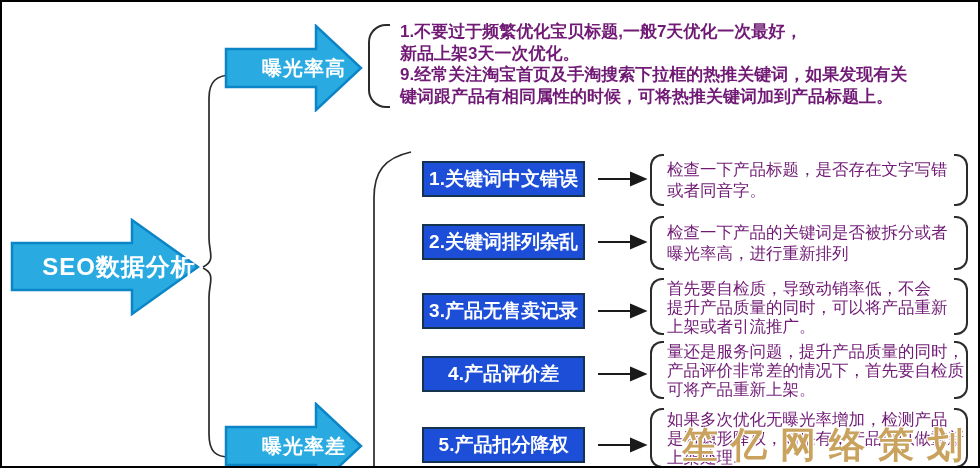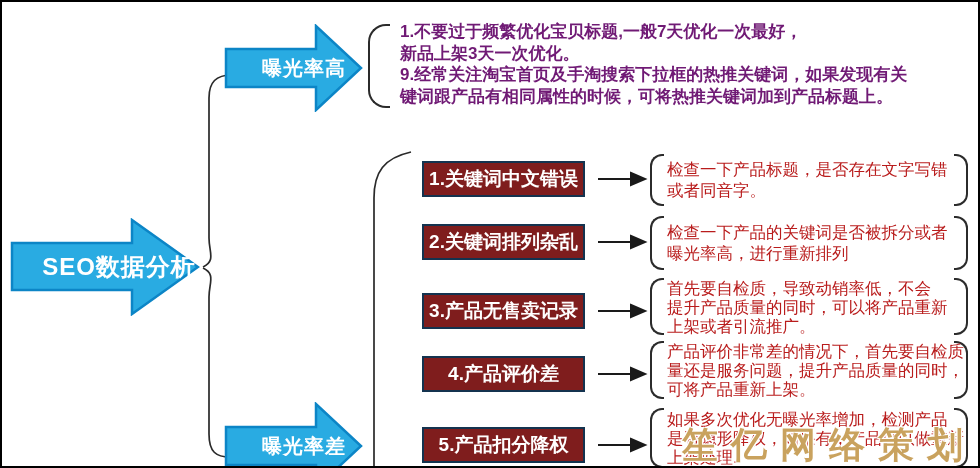--- a/index.html
+++ b/index.html
@@ -25,37 +25,37 @@
   .seo-arrow { left:8px; top:216px; width:190px; height:98px;text-align:right; }
   .seo-arrow .shape-label { width:170px; font-size:24px; letter-spacing:1px; }
   .branch-arrow { width:140px; height:88px; }
   .branch-arrow .shape-label { width:112px; font-size:20px; letter-spacing:1px; }
   .high-arrow { left:222px; top:22px; }
   .low-arrow  { left:222px; top:400px; }
 
   
   .issue-box {
     position:absolute; left:420px; width:163px; height:36px; z-index:2;
-    background:#7f1d1d; border:2px solid #14334F;
+    background:#1d4ed8; border:2px solid #14334F;
     display:flex; align-items:center; justify-content:center;
     color:#fff; font-weight:bold; font-size:19px; white-space:nowrap;
   }
 
   
   .note { position:absolute; z-index:2; }
   .brk {
     position:absolute; top:0; bottom:0; width:14px;
     border:2px solid #2b2b2b;
   }
   .brk-l { left:0; border-right:none; border-radius:12px 0 0 12px; }
   .brk-r { right:0; border-left:none; border-radius:0 12px 12px 0; }
   .note-text {
     position:absolute; left:17px; right:17px; top:50%;
     transform:translateY(-50%);
-    color:#b91c1c; font-size:16.5px; line-height:19px; white-space:nowrap;
+    color:#701a75; font-size:16.5px; line-height:19px; white-space:nowrap;
   }
   .note-2l .note-text { line-height:21px; }
 
   
   .top-bracket {
     position:absolute; left:366px; top:22px; width:22px; height:84px; z-index:2;
     border:2px solid #2b2b2b; border-right:none; border-radius:18px 0 0 18px;
   }
   .top-note {
     position:absolute; left:398px; top:19px; width:540px; z-index:2;
@@ -165,22 +165,22 @@
       <div>首先要自检质，导致动销率低，不会</div>
       <div>提升产品质量的同时，可以将产品重新</div>
       <div>上架或者引流推广。</div>
     </div>
   </div>
 
   <div class="note" style="left:648px; top:339px; width:318px; height:58px">
     <div class="brk brk-l"></div>
     <div class="brk brk-r"></div>
     <div class="note-text">
+      <div>量还是服务问题，提升产品质量的同时，</div>
       <div>产品评价非常差的情况下，首先要自检质</div>
-      <div>量还是服务问题，提升产品质量的同时，</div>
       <div>可将产品重新上架。</div>
     </div>
   </div>
 
   <div class="note" style="left:648px; top:406px; width:318px; height:60px">
     <div class="brk brk-l"></div>
     <div class="brk brk-r"></div>
     <div class="note-text">
       <div>如果多次优化无曝光率增加，检测产品</div>
       <div>是否隐形降权，如果有，产品可以做重新</div>

